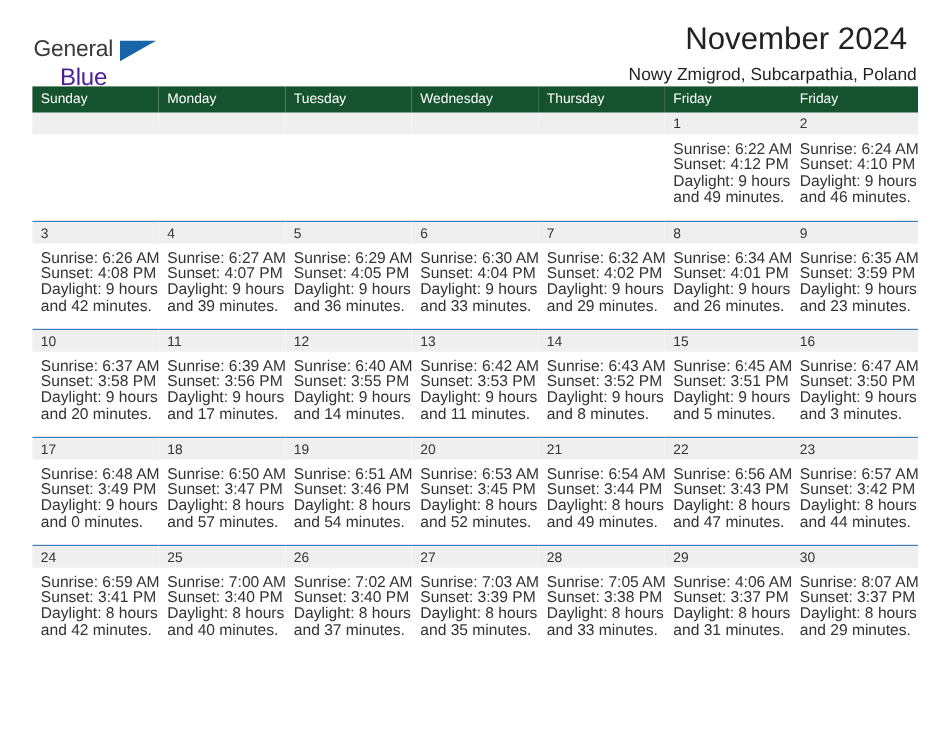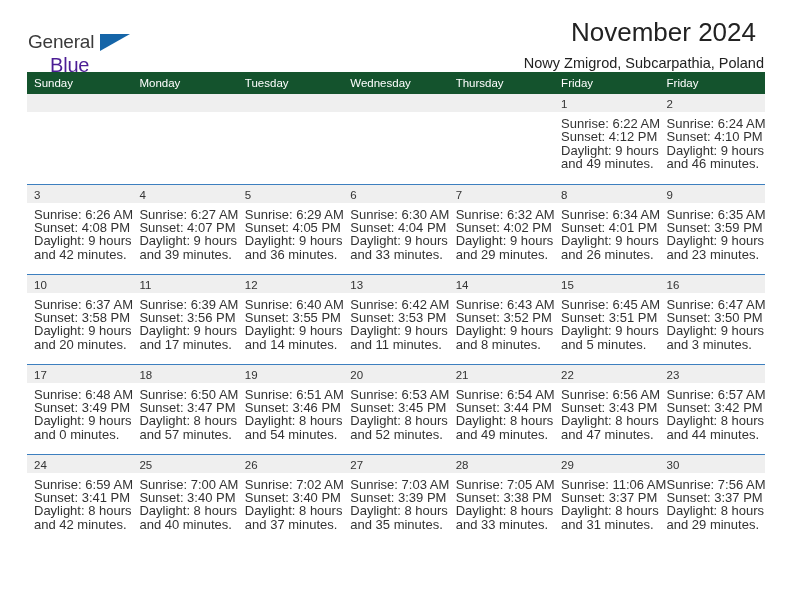--- a/index.html
+++ b/index.html
@@ -458,30 +458,30 @@
               <div class="dayinfo">
                 <div>Sunrise: 7:05 AM</div>
                 <div>Sunset: 3:38 PM</div>
                 <div>Daylight: 8 hours</div>
                 <div>and 33 minutes.</div>
               </div>
             </td>
             <td class="daycell">
               <div class="daynum">29</div>
               <div class="dayinfo">
-                <div>Sunrise: 11:06 AM</div>
+                <div>Sunrise: 4:06 AM</div>
                 <div>Sunset: 3:37 PM</div>
                 <div>Daylight: 8 hours</div>
                 <div>and 31 minutes.</div>
               </div>
             </td>
             <td class="daycell">
               <div class="daynum">30</div>
               <div class="dayinfo">
-                <div>Sunrise: 7:56 AM</div>
+                <div>Sunrise: 8:07 AM</div>
                 <div>Sunset: 3:37 PM</div>
                 <div>Daylight: 8 hours</div>
                 <div>and 29 minutes.</div>
               </div>
             </td>
           </tr>
         </tbody>
     </table>
   </div>
 

